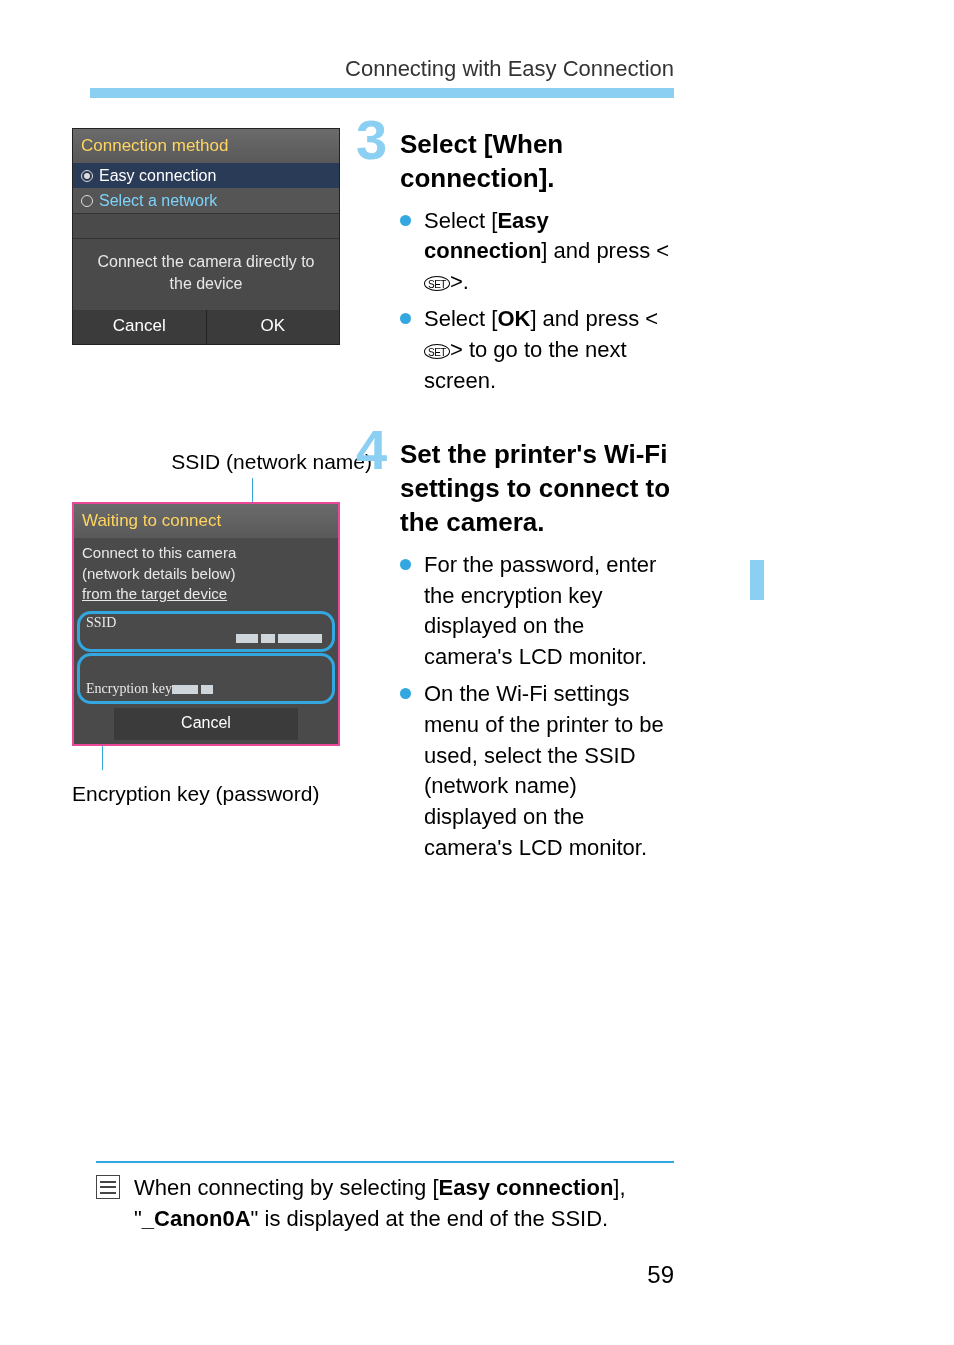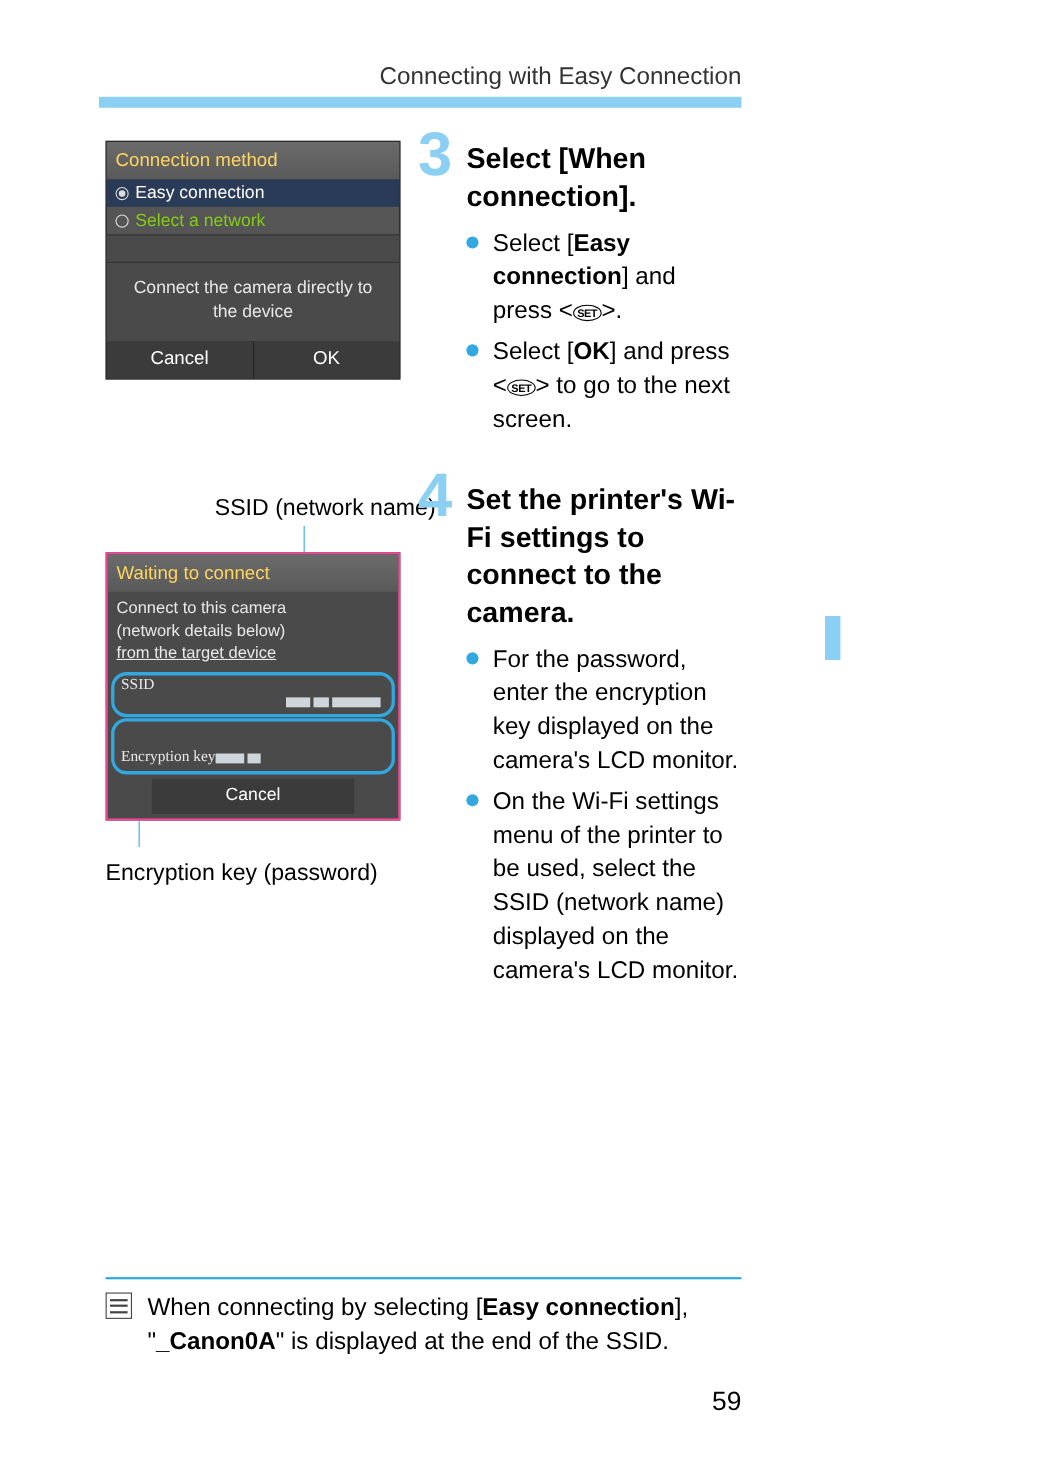--- a/index.html
+++ b/index.html
@@ -3,42 +3,42 @@
 <meta charset="utf-8">
 <style>
   * { box-sizing: border-box; margin: 0; padding: 0; }
   html, body { width: 954px; height: 1345px; font-family: Arial, Helvetica, sans-serif; background: #fff; color: #000; }
   .page { position: relative; width: 764px; height: 1345px; }
 
   .header-title { position: absolute; top: 56px; right: 90px; font-size: 22px; color: #333; }
   .blue-bar { position: absolute; top: 88px; left: 90px; right: 90px; height: 10px; background: #8bcff2; }
   .blue-tab { position: absolute; top: 560px; right: 0; width: 14px; height: 40px; background: #8bcff2; }
 
-  .content { position: absolute; top: 128px; left: 96px; right: 90px; }
+  .content { position: absolute; top: 128px; left: 72px; right: 90px; }
 
   .row { display: flex; margin-bottom: 36px; }
   .left-col { width: 300px; flex: none; }
   .right-col { flex: 1; position: relative; padding-left: 28px; }
 
   .step-num { position: absolute; left: -16px; top: -16px; font-size: 56px; font-weight: bold; color: #8bcff2; font-family: Arial, sans-serif; line-height: 1; }
   .step-title { font-size: 26px; font-weight: bold; margin-bottom: 10px; line-height: 1.3; }
 
   ul.bullets { list-style: none; padding-left: 24px; }
   ul.bullets li { position: relative; font-size: 22px; line-height: 1.4; margin-bottom: 6px; }
   ul.bullets li::before { content: ""; position: absolute; left: -24px; top: 9px; width: 11px; height: 11px; background: #33a7e0; border-radius: 50%; }
 
   .bold { font-weight: bold; }
 
-  .set-icon { display: inline-block; border: 1.5px solid #000; border-radius: 50%; font-size: 10px; line-height: 1; padding: 3px 3px 0 3px; vertical-align: 1px; font-family: Arial, sans-serif; letter-spacing: -0.5px; font-weight: bold; }
+  .set-icon { display: inline-block; border: 1.5px solid #000; border-radius: 50%; font-size: 10px; line-height: 1; padding: 3px 3px 0 3px; vertical-align: 1px; font-family: Arial, sans-serif; letter-spacing: -0.5px; }
 
   
   .lcd { width: 268px; font-family: Arial, sans-serif; }
   .lcd-a { background: #555; border: 1px solid #222; }
   .lcd-a .title { background: linear-gradient(#6b6b6b,#595959); color: #ffd560; font-size: 17px; padding: 7px 8px; }
-  .lcd-a .opt { color: #84cc16; font-size: 16px; padding: 4px 8px 3px 8px; display: flex; align-items: center; gap: 6px; }
+  .lcd-a .opt { color: #7dd3fc; font-size: 16px; padding: 4px 8px 3px 8px; display: flex; align-items: center; gap: 6px; }
   .lcd-a .opt.sel { background: #2a3b57; color: #fff; }
   .radio { display: inline-block; width: 12px; height: 12px; border: 1.5px solid #ddd; border-radius: 50%; position: relative; flex: none; }
   .radio.filled::after { content: ""; position: absolute; inset: 2px; background: #ddd; border-radius: 50%; }
   .lcd-a .divider-row { height: 26px; background: #4a4a4a; border-top:1px solid #333; border-bottom:1px solid #333;}
   .lcd-a .msg { color: #e8e8e8; text-align: center; font-size: 16px; padding: 12px 6px 16px 6px; line-height: 1.35; background:#4a4a4a;}
   .lcd-a .btnrow { display: flex; }
   .lcd-a .btn { flex: 1; text-align: center; color: #fff; font-size: 17px; padding: 6px 0 8px 0; background: #3b3b3b; }
   .lcd-a .btn + .btn { border-left: 1px solid #222; }
 
   .caption { font-size: 21px; margin: 12px 0 4px 0; color: #000; }

